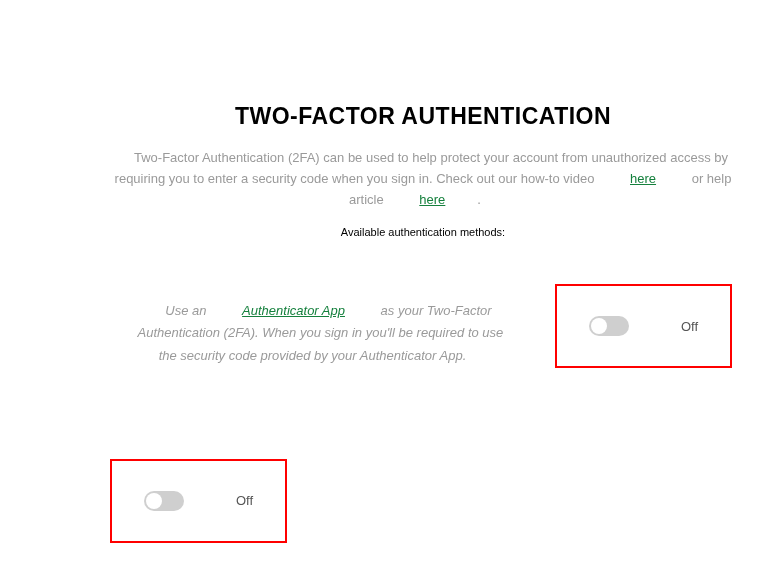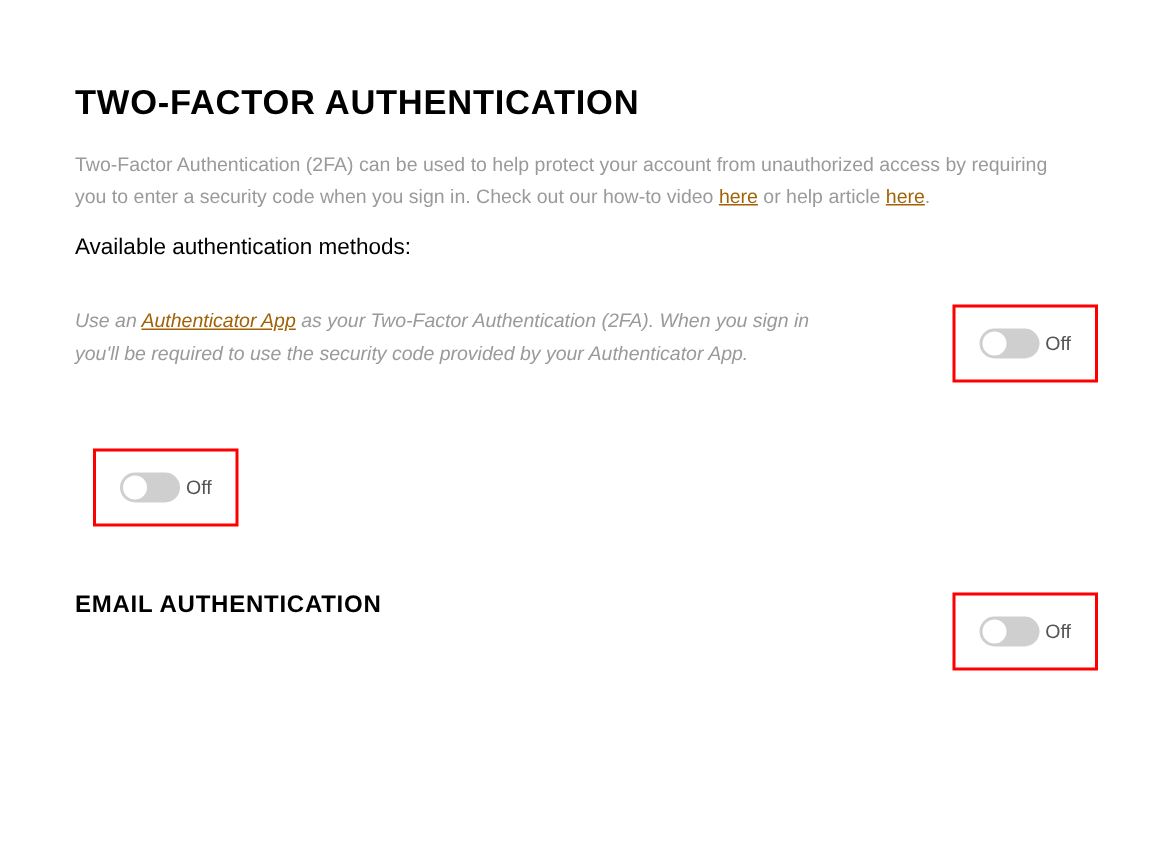--- a/index.html
+++ b/index.html
@@ -1,18 +1,19 @@
 <!DOCTYPE html>
 <html><head>
   <meta charset="utf-8">
   <style>
     * {
-      margin: 0;
+      margin: 16px;
       padding: 0;
       box-sizing: border-box;
+      text-align: center;
     }
     body {
       font-family: -apple-system, BlinkMacSystemFont, "Segoe UI", Arial, sans-serif;
       background: #ffffff;
       padding: 55px 50px 30px 50px;
       width: 782px;
     }
     .page-title {
       font-size: 23px;
       font-weight: 700;
@@ -22,26 +23,26 @@
       margin-bottom: 18px;
     }
     .intro-text {
       font-size: 13px;
       color: #9a9a9a;
       line-height: 1.6;
       margin-bottom: 14px;
       max-width: 660px;
     }
     .available-label {
-      font-size: 15px;
+      font-size: 11px;
       color: #000;
       margin-bottom: 30px;
     }
     a.link {
-      color: #a16207;
+      color: #15803d;
       text-decoration: underline;
       cursor: pointer;
     }
     .method-block {
       display: flex;
       justify-content: space-between;
       align-items: flex-start;
       margin-bottom: 44px;
     }
     .method-text {
@@ -58,21 +59,21 @@
     }
     .method-desc {
       font-size: 13px;
       color: #9a9a9a;
       line-height: 1.7;
       font-style: italic;
     }
     .toggle-container {
       display: flex;
       align-items: center;
-      gap: 4px;
+      gap: 20px;
       border: 2.5px solid #ff0000;
       padding: 14px 16px;
       margin-left: 12px;
     }
     .toggle-switch {
       width: 40px;
       height: 20px;
       background: #cfcfcf;
       border-radius: 999px;
       position: relative;

